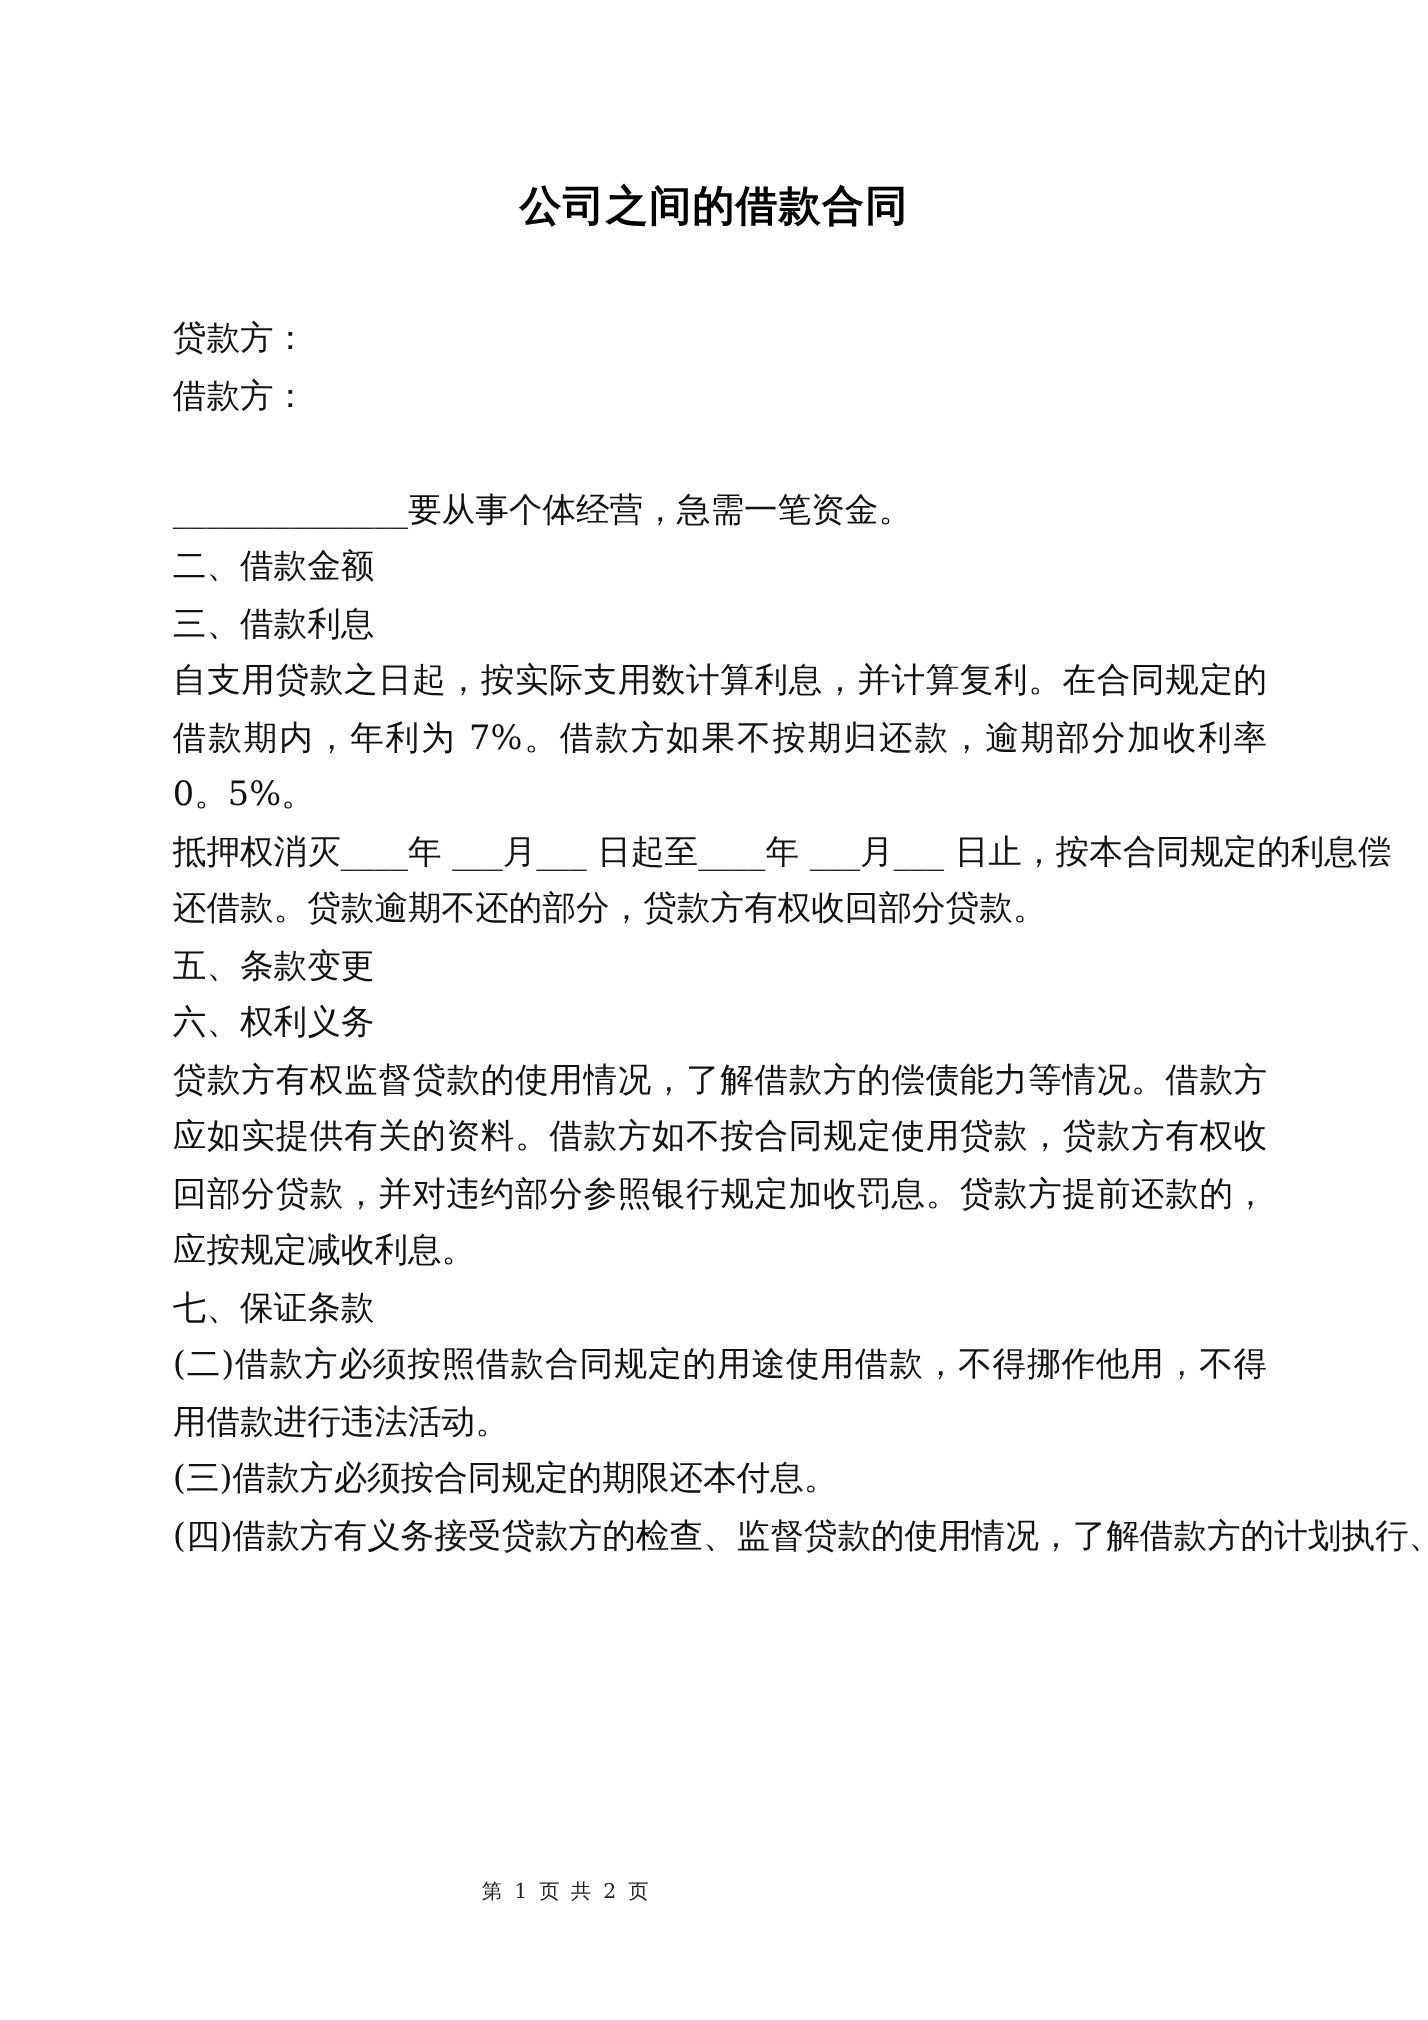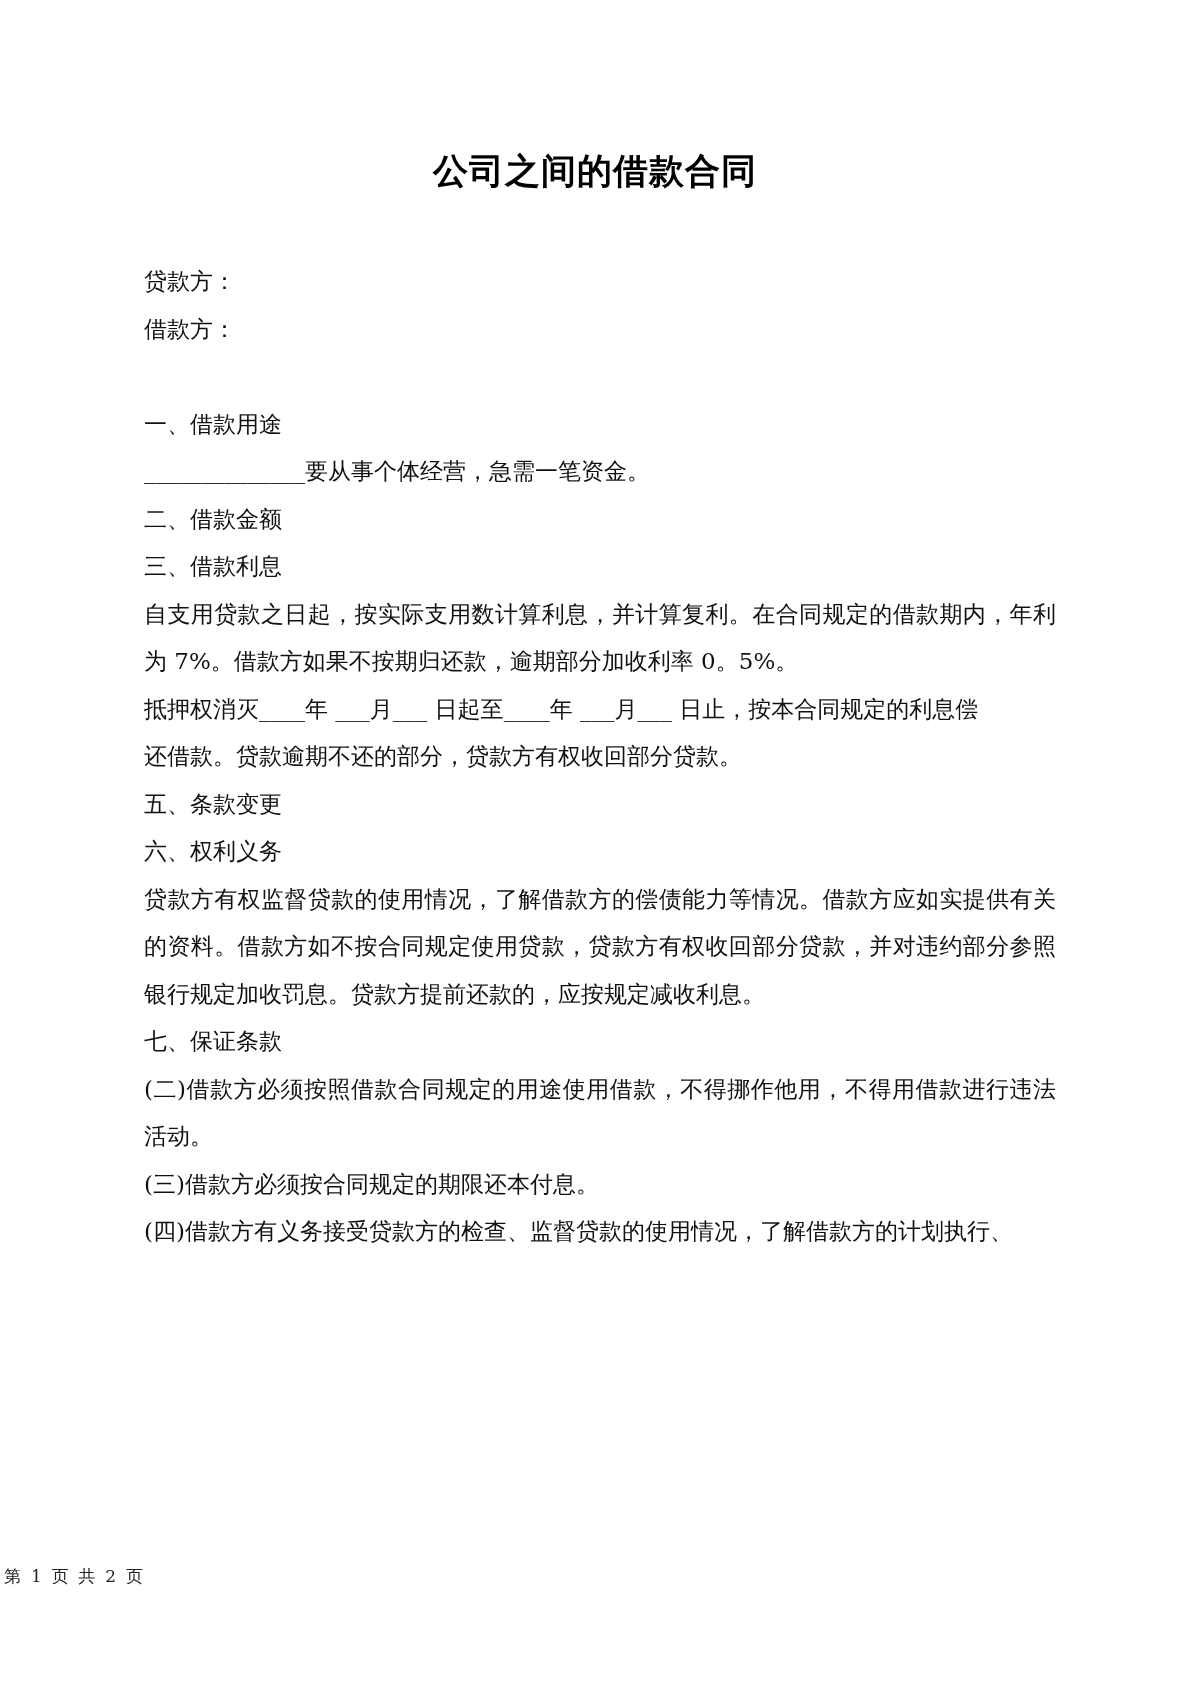--- a/index.html
+++ b/index.html
@@ -34,21 +34,21 @@
       font-weight: bold;
       font-size: 35px;
       letter-spacing: 1px;
       color: #000000;
     }
     .body-text {
       position: absolute;
       left: 144px;
       top: 258px;
       width: 912px;
-      font-size: 23px;
+      font-size: 28px;
       line-height: 47.5px;
     }
     .line {
       display: block;
       white-space: nowrap;
     }
     .wrap {
       display: block;
       white-space: normal;
       text-align: justify;
@@ -59,41 +59,40 @@
       height: 47.5px;
     }
     .party {
       display: block;
     }
     .footer {
       position: absolute;
       top: 1565px;
       left: 0;
       width: 944px;
-      text-align: left;
+      text-align: center;
       font-size: 17px;
       letter-spacing: 2px;
       color: #222222;
     }
     .footer span { margin: 0 4px; }
   </style>
 </head>
 <body>
 
 <div class="page">
 
   <div class="title">公司之间的借款合同</div>
 
   <div class="body-text">
 
     <span class="party">贷款方：</span>
     <span class="party">借款方：</span>
     <span class="spacer"></span>
 
-    <span class="line">一、借款用途</span>
     <span class="line">
       <span>______________</span><span>要从事个体经营，急需一笔资金。</span>
     </span>
 
     <span class="line">二、借款金额</span>
 
     <span class="line">三、借款利息</span>
     <span class="wrap">自支用贷款之日起，按实际支用数计算利息，并计算复利。在合同规定的借款期内，年利为 7%。借款方如果不按期归还款，逾期部分加收利率 0。5%。</span>
 
     <span class="line"><span>抵押权消灭</span><span>____</span><span>年 </span><span>___</span><span>月</span><span>___</span><span> 日起至</span><span>____</span><span>年 </span><span>___</span><span>月</span><span>___</span><span> 日止，按本合同规定的利息偿</span></span>

